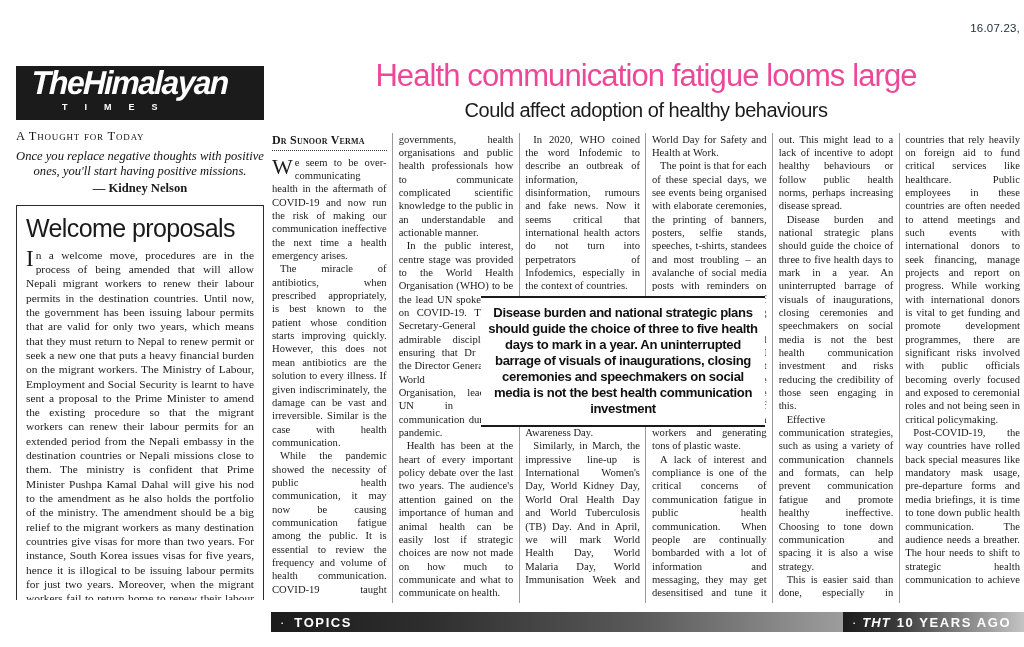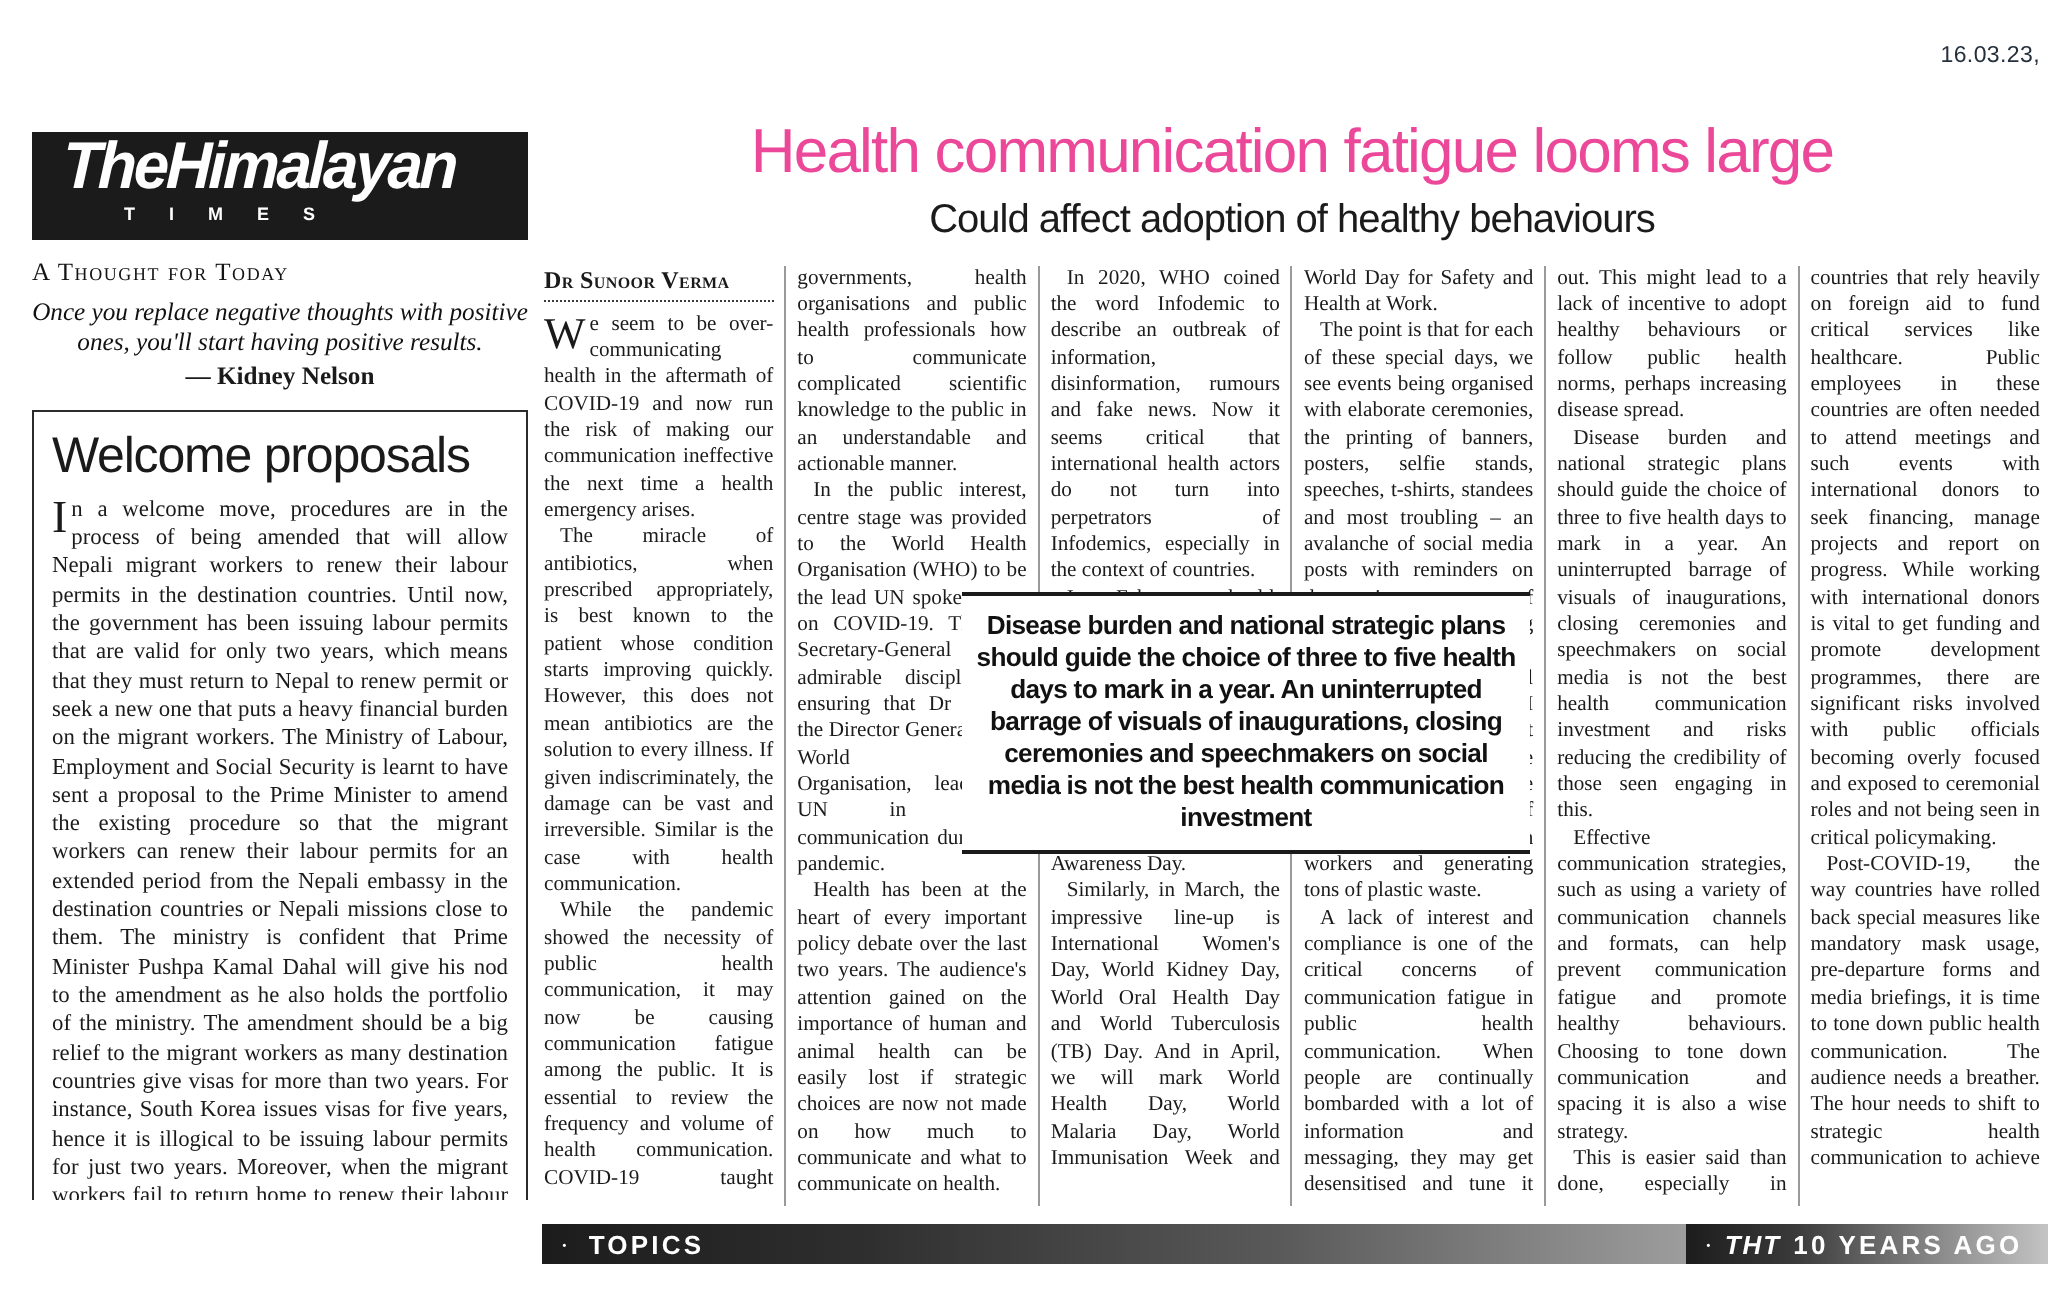--- a/index.html
+++ b/index.html
@@ -250,31 +250,31 @@
   .bar-tht .tht-mark {
     font-style: italic;
     font-weight: bold;
     letter-spacing: 1px;
   }
   .bar-tht .bar-label { padding-left: 6px; }
 </style>
 </head>
 <body>
 
-<div class="date-line">16.03.23,</div>
+<div class="date-line">16.07.23,</div>
 
 <div class="left-rail">
 
   <div class="masthead">
     <div class="masthead-main">TheHimalayan</div>
     <div class="masthead-sub">TIMES</div>
   </div>
 
   <div class="thought-label">A Thought for Today</div>
-  <div class="thought-text">Once you replace negative thoughts with positive ones, you'll start having positive results.</div>
+  <div class="thought-text">Once you replace negative thoughts with positive ones, you'll start having positive missions.</div>
   <div class="thought-author">— Kidney Nelson</div>
 
   <div class="edit-box">
     <div class="edit-title">Welcome proposals</div>
     <div class="edit-body">
       <p class="dropcap">In a welcome move, procedures are in the process of being amended that will allow Nepali migrant workers to renew their labour permits in the destination countries. Until now, the government has been issuing labour permits that are valid for only two years, which means that they must return to Nepal to renew permit or seek a new one that puts a heavy financial burden on the migrant workers. The Ministry of Labour, Employment and Social Security is learnt to have sent a proposal to the Prime Minister to amend the existing procedure so that the migrant workers can renew their labour permits for an extended period from the Nepali embassy in the destination countries or Nepali missions close to them. The ministry is confident that Prime Minister Pushpa Kamal Dahal will give his nod to the amendment as he also holds the portfolio of the ministry. The amendment should be a big relief to the migrant workers as many destination countries give visas for more than two years. For instance, South Korea issues visas for five years, hence it is illogical to be issuing labour permits for just two years. Moreover, when the migrant workers fail to return home to renew their labour permits, they are likely to lose their status in the destination countries even if their visa is valid.</p>
     </div>
 
   </div>
 </div>
@@ -292,21 +292,21 @@
       <p>While the pandemic showed the necessity of public health communication, it may now be causing communication fatigue among the public. It is essential to review the frequency and volume of health communication. COVID-19 taught governments, health organisations and public health professionals how to communicate complicated scientific knowledge to the public in an understandable and actionable manner.</p>
       <p>In the public interest, centre stage was provided to the World Health Organisation (WHO) to be the lead UN spokesperson on COVID-19. The UN Secretary-General showed admirable discipline in ensuring that Dr Tedros, the Director General of the World Health Organisation, leads the UN in critical communication during the pandemic.</p>
       <p>Health has been at the heart of every important policy debate over the last two years. The audience's attention gained on the importance of human and animal health can be easily lost if strategic choices are now not made on how much to communicate and what to communicate on health.</p>
       <p>In 2020, WHO coined the word Infodemic to describe an outbreak of information, disinformation, rumours and fake news. Now it seems critical that international health actors do not turn into perpetrators of Infodemics, especially in the context of countries.</p>
       <p>In February, health agencies marked World Cancer Day, International Day of Zero Tolerance for Female Genital Mutilation, International Day of Women and Girls in Science, International Epilepsy Day and Congenital Heart Defect Awareness Day.</p>
       <p>Similarly, in March, the impressive line-up is International Women's Day, World Kidney Day, World Oral Health Day and World Tuberculosis (TB) Day. And in April, we will mark World Health Day, World Malaria Day, World Immunisation Week and World Day for Safety and Health at Work.</p>
       <p>The point is that for each of these special days, we see events being organised with elaborate ceremonies, the printing of banners, posters, selfie stands, speeches, t-shirts, standees and most troubling – an avalanche of social media posts with reminders on the importance of whatever is being celebrated.</p>
       <p>This country level health-Infodemic, which I call "HelDemic", is not limited to the digital space but is also sucking up the valuable time of policymakers and health workers and generating tons of plastic waste.</p>
       <p>A lack of interest and compliance is one of the critical concerns of communication fatigue in public health communication. When people are continually bombarded with a lot of information and messaging, they may get desensitised and tune it out. This might lead to a lack of incentive to adopt healthy behaviours or follow public health norms, perhaps increasing disease spread.</p>
       <p>Disease burden and national strategic plans should guide the choice of three to five health days to mark in a year. An uninterrupted barrage of visuals of inaugurations, closing ceremonies and speechmakers on social media is not the best health communication investment and risks reducing the credibility of those seen engaging in this.</p>
-      <p>Effective communication strategies, such as using a variety of communication channels and formats, can help prevent communication fatigue and promote healthy behaviours. Choosing to tone down communication and spacing it is also a wise strategy.</p>
+      <p>Effective communication strategies, such as using a variety of communication channels and formats, can help prevent communication fatigue and promote healthy ineffective. Choosing to tone down communication and spacing it is also a wise strategy.</p>
       <p>This is easier said than done, especially in countries that rely heavily on foreign aid to fund critical services like healthcare. Public employees in these countries are often needed to attend meetings and such events with international donors to seek financing, manage projects and report on progress. While working with international donors is vital to get funding and promote development programmes, there are significant risks involved with public officials becoming overly focused and exposed to ceremonial roles and not being seen in critical policymaking.</p>
       <p>Post-COVID-19, the way countries have rolled back special measures like mandatory mask usage, pre-departure forms and media briefings, it is time to tone down public health communication. The audience needs a breather. The hour needs to shift to strategic health communication to achieve focused public health objectives.</p>
 
     </div>
 
     <div class="quote-box">
       <div class="quote-text">Disease burden and national strategic plans should guide the choice of three to five health days to mark in a year. An uninterrupted barrage of visuals of inaugurations, closing ceremonies and speechmakers on social media is not the best health communication investment</div>
     </div>
   </div>
 </div>

